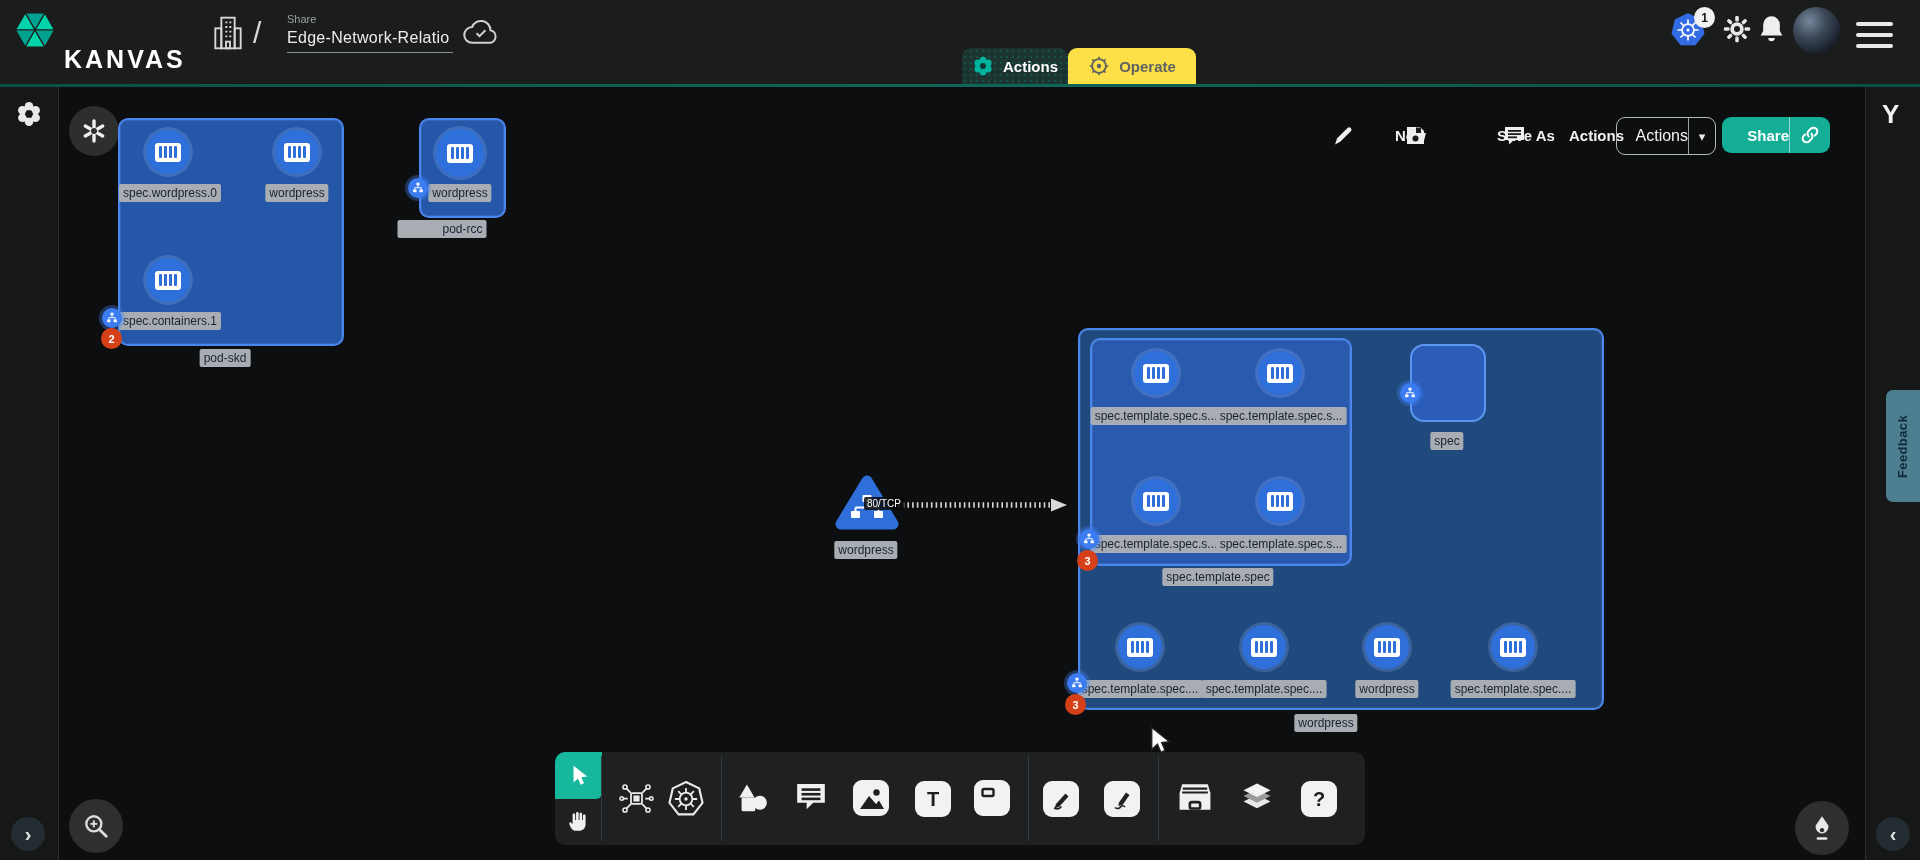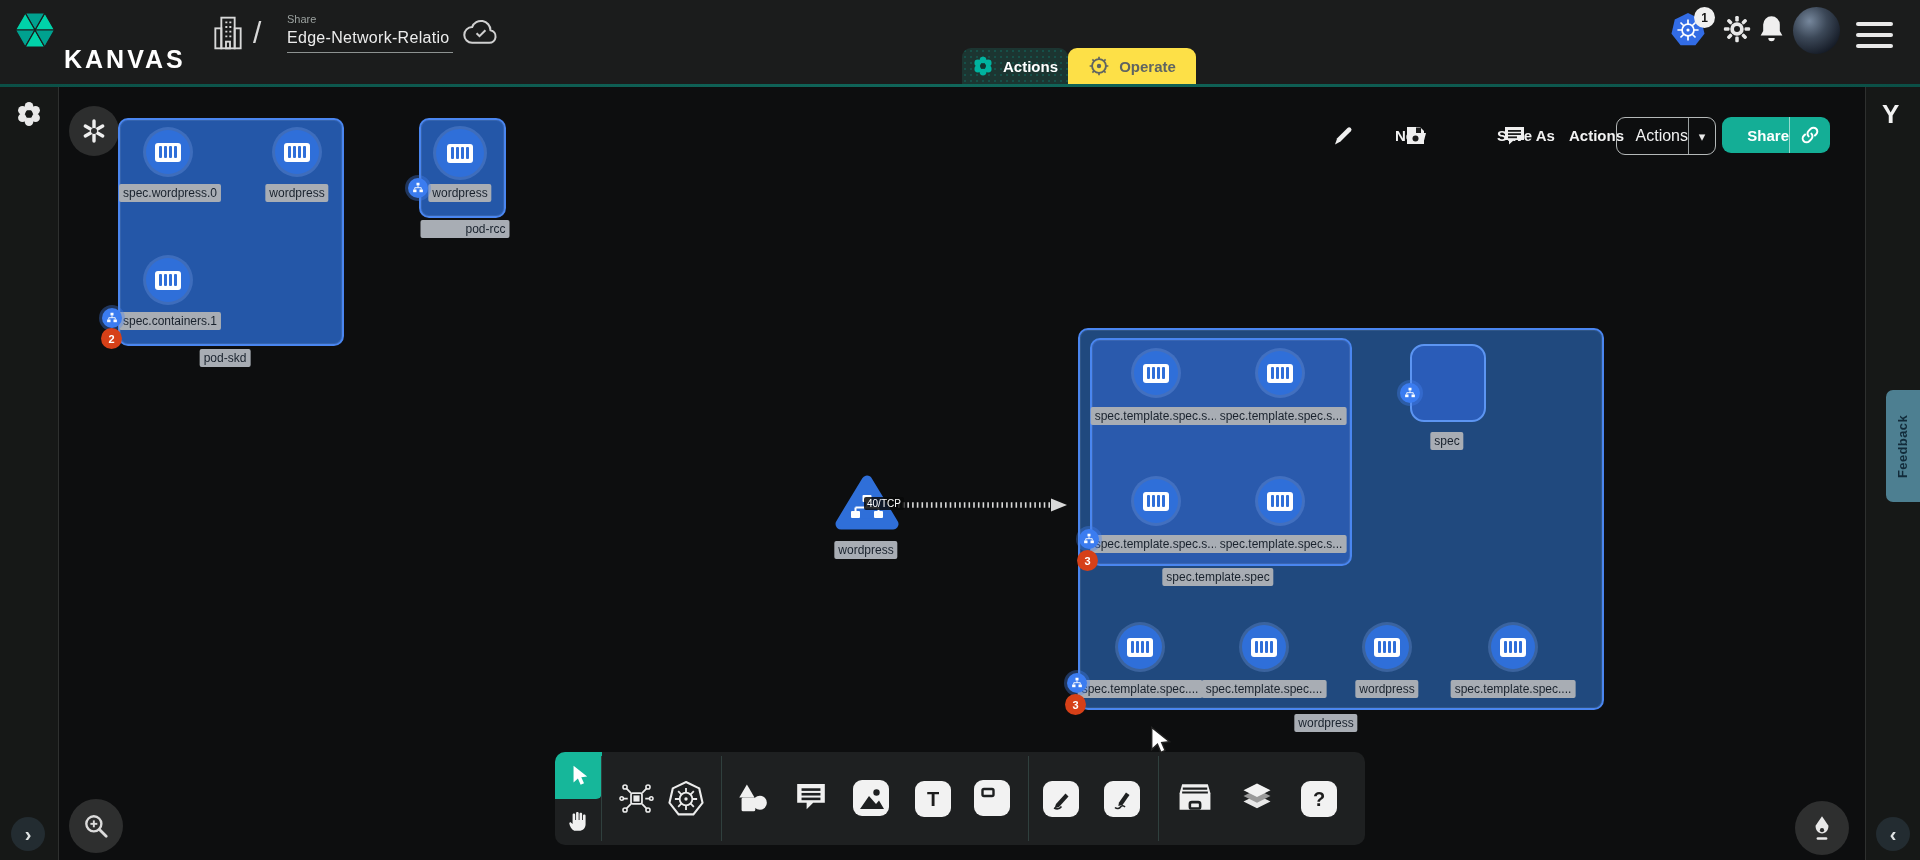--- a/index.html
+++ b/index.html
@@ -145,36 +145,36 @@
         <g fill="#fff">
           <rect x="6" y="1" width="4" height="3.6"></rect>
           <rect x="1.5" y="10" width="4.5" height="3.6"></rect>
           <rect x="10" y="10" width="4.5" height="3.6"></rect>
         </g>
         <g stroke="#fff" stroke-width="1.2" fill="none">
           <path d="M8 4.6v3M3.7 7.6h8.6M3.7 7.6V10M12.3 7.6V10"></path>
         </g>
       </svg>
   </div>
-  <div class="clabel" style="left:465px;top:220px;padding-left:45px;">pod-rcc</div>
+  <div class="clabel" style="left:442px;top:220px;padding-left:45px;">pod-rcc</div>
 
   <svg class="abs" style="left:834px;top:472px;" width="66" height="62" viewBox="0 0 66 62">
     <polygon points="33,9 59,52 7,52" fill="#2f6fd9" stroke="#2f6fd9" stroke-width="11" stroke-linejoin="round"></polygon>
     <g>
         <g fill="#fff">
           <rect x="28.5" y="23" width="9" height="7" rx="1"></rect>
           <rect x="17" y="39" width="9" height="7" rx="1"></rect>
           <rect x="40" y="39" width="9" height="7" rx="1"></rect>
         </g>
     <g stroke="#fff" stroke-width="2" fill="none">
           <path d="M33 30v5M21.5 35.5h23M21.5 35.5V39M44.5 35.5V39"></path>
         </g>
       </g>
   </svg>
-  <div class="edge-label" style="left:864px;top:497px;">40/TCP</div>
+  <div class="edge-label" style="left:864px;top:497px;">80/TCP</div>
   <svg class="abs" style="left:896px;top:498px;" width="172" height="14" viewBox="0 0 172 14">
     <line x1="2" y1="7" x2="155" y2="7" stroke="#d8d8d8" stroke-width="5.5" stroke-dasharray="1.6 3.1"></line>
     <polygon points="155,0.5 171,7 155,13.5" fill="#d8d8d8"></polygon>
   </svg>
   <div class="clabel" style="left:866px;top:541px;">wordpress</div>
 
   <div class="grp grp-outer" style="left:1078px;top:328px;width:522px;height:378px;"></div>
 
   <div class="grp grp-inner" style="left:1090px;top:338px;width:258px;height:224px;"></div>
   <div class="node" style="left:1134px;top:351px;">

